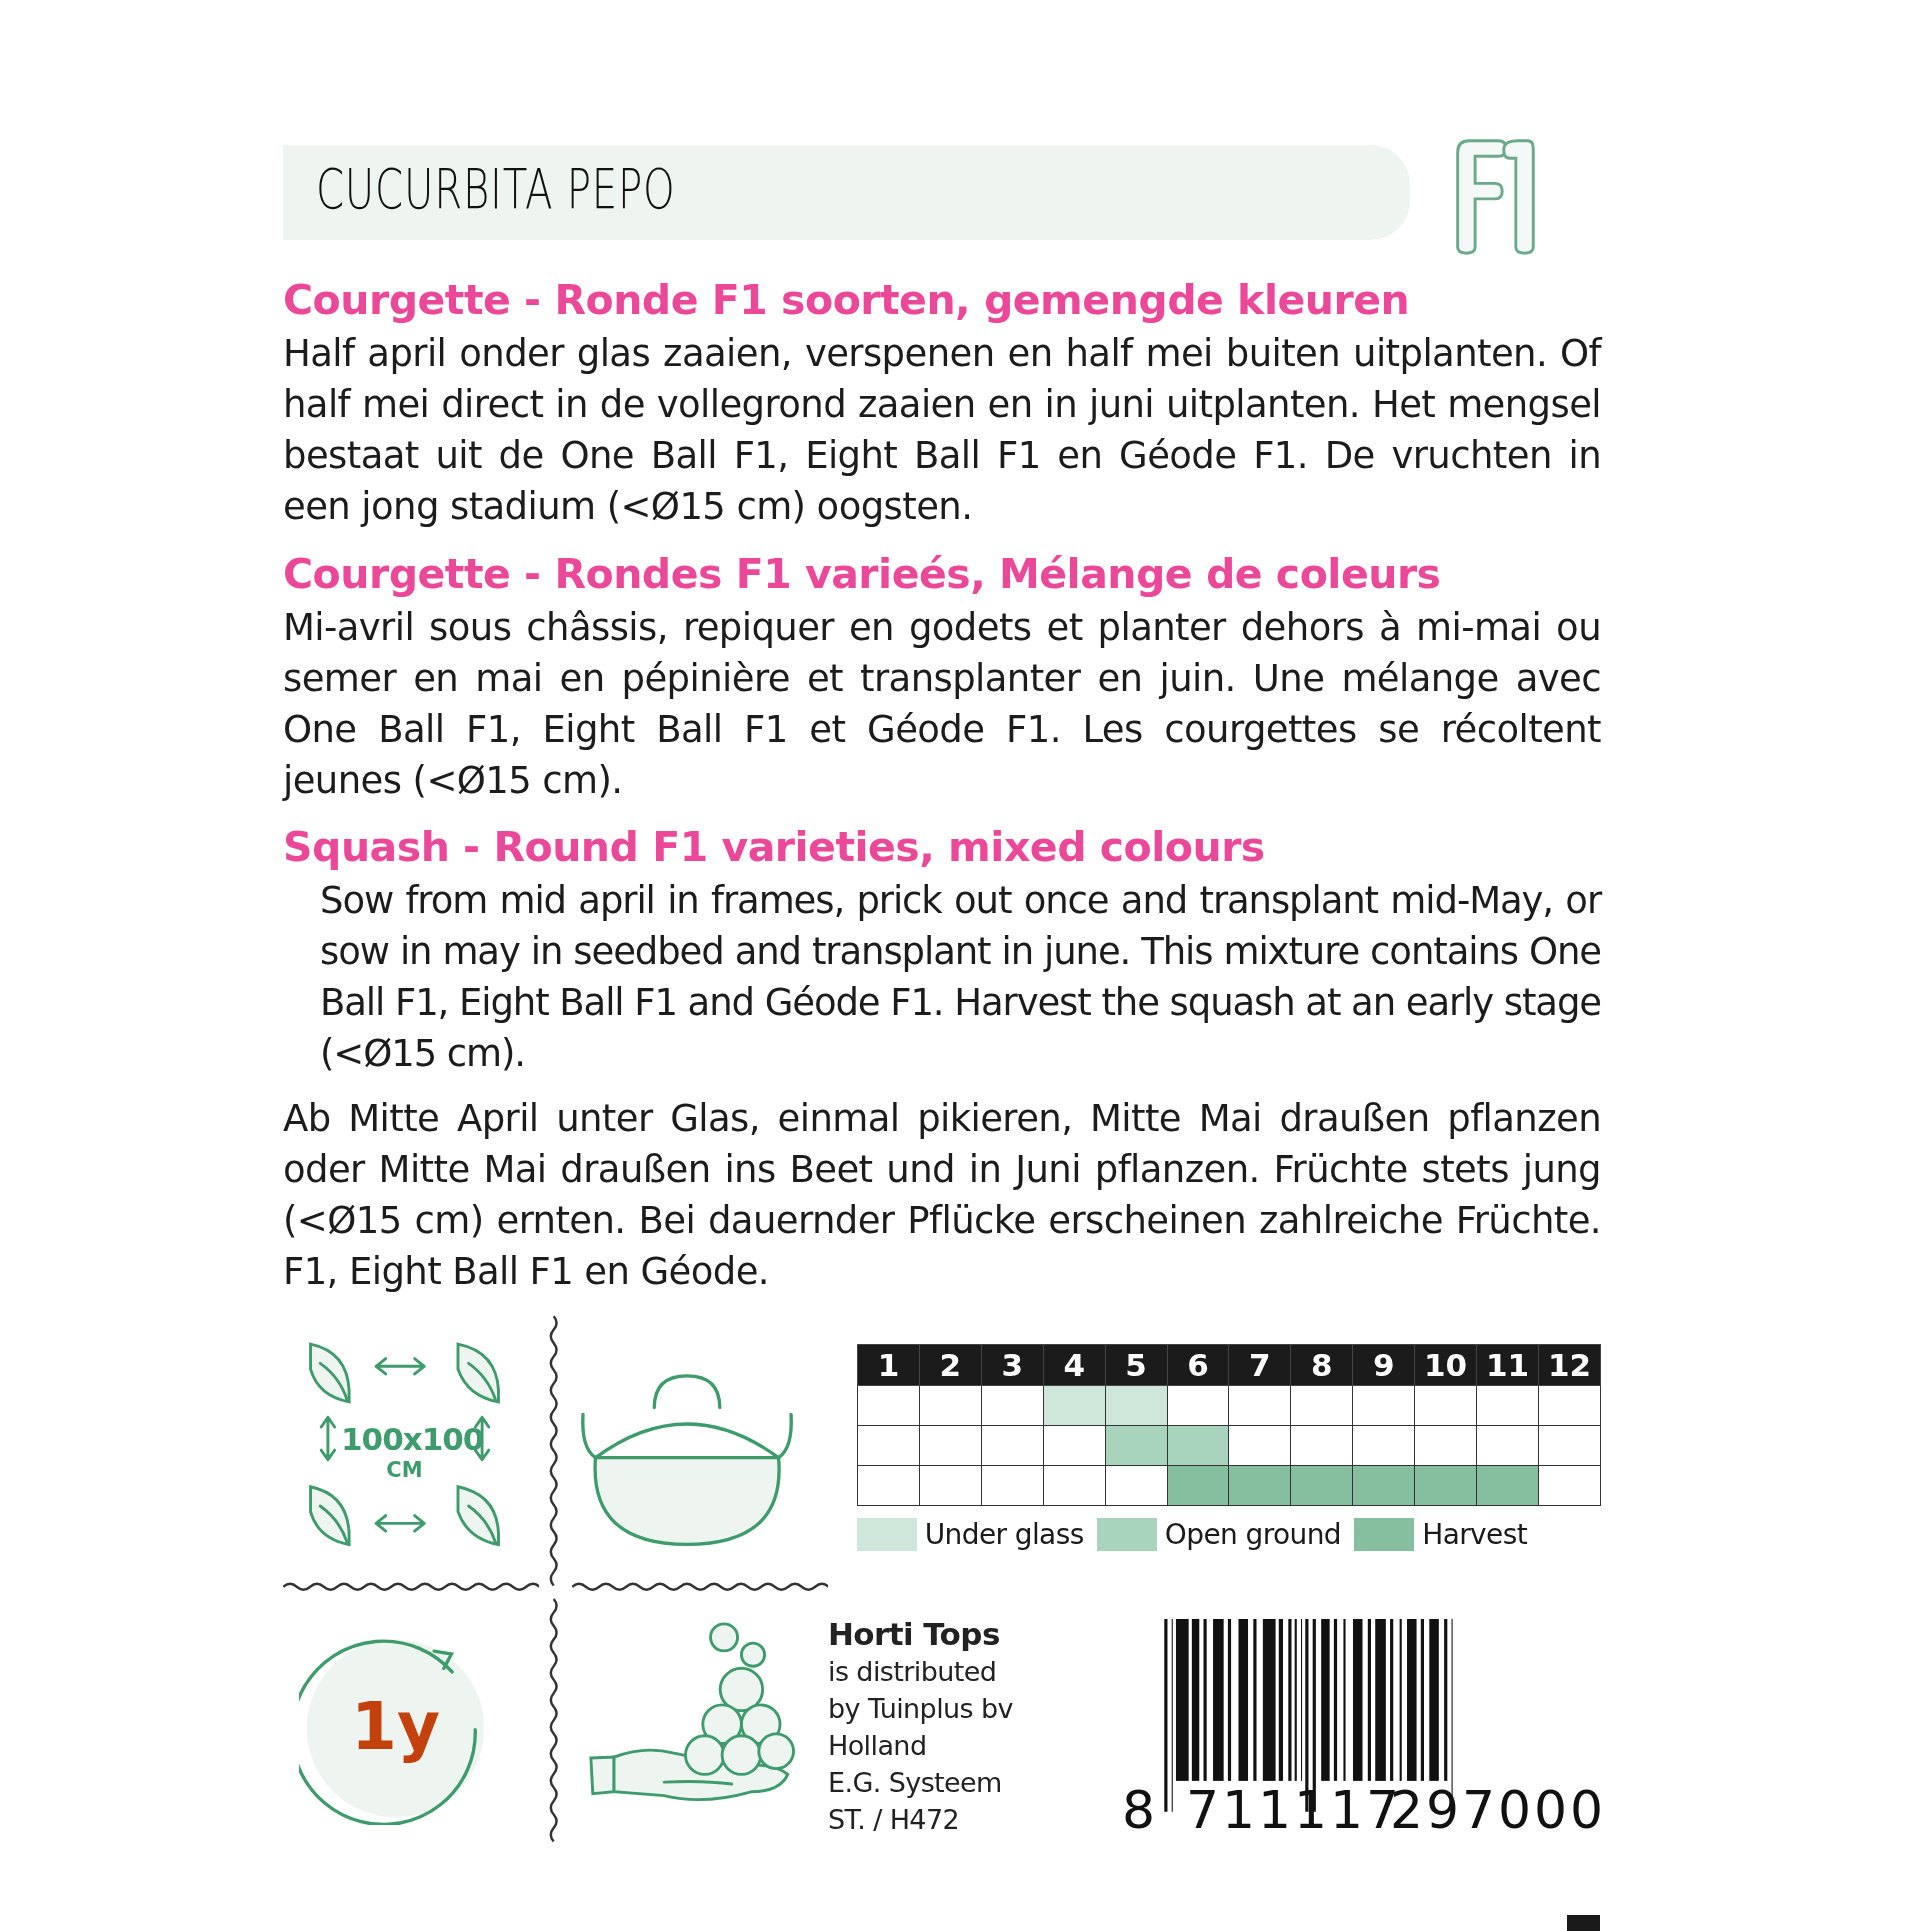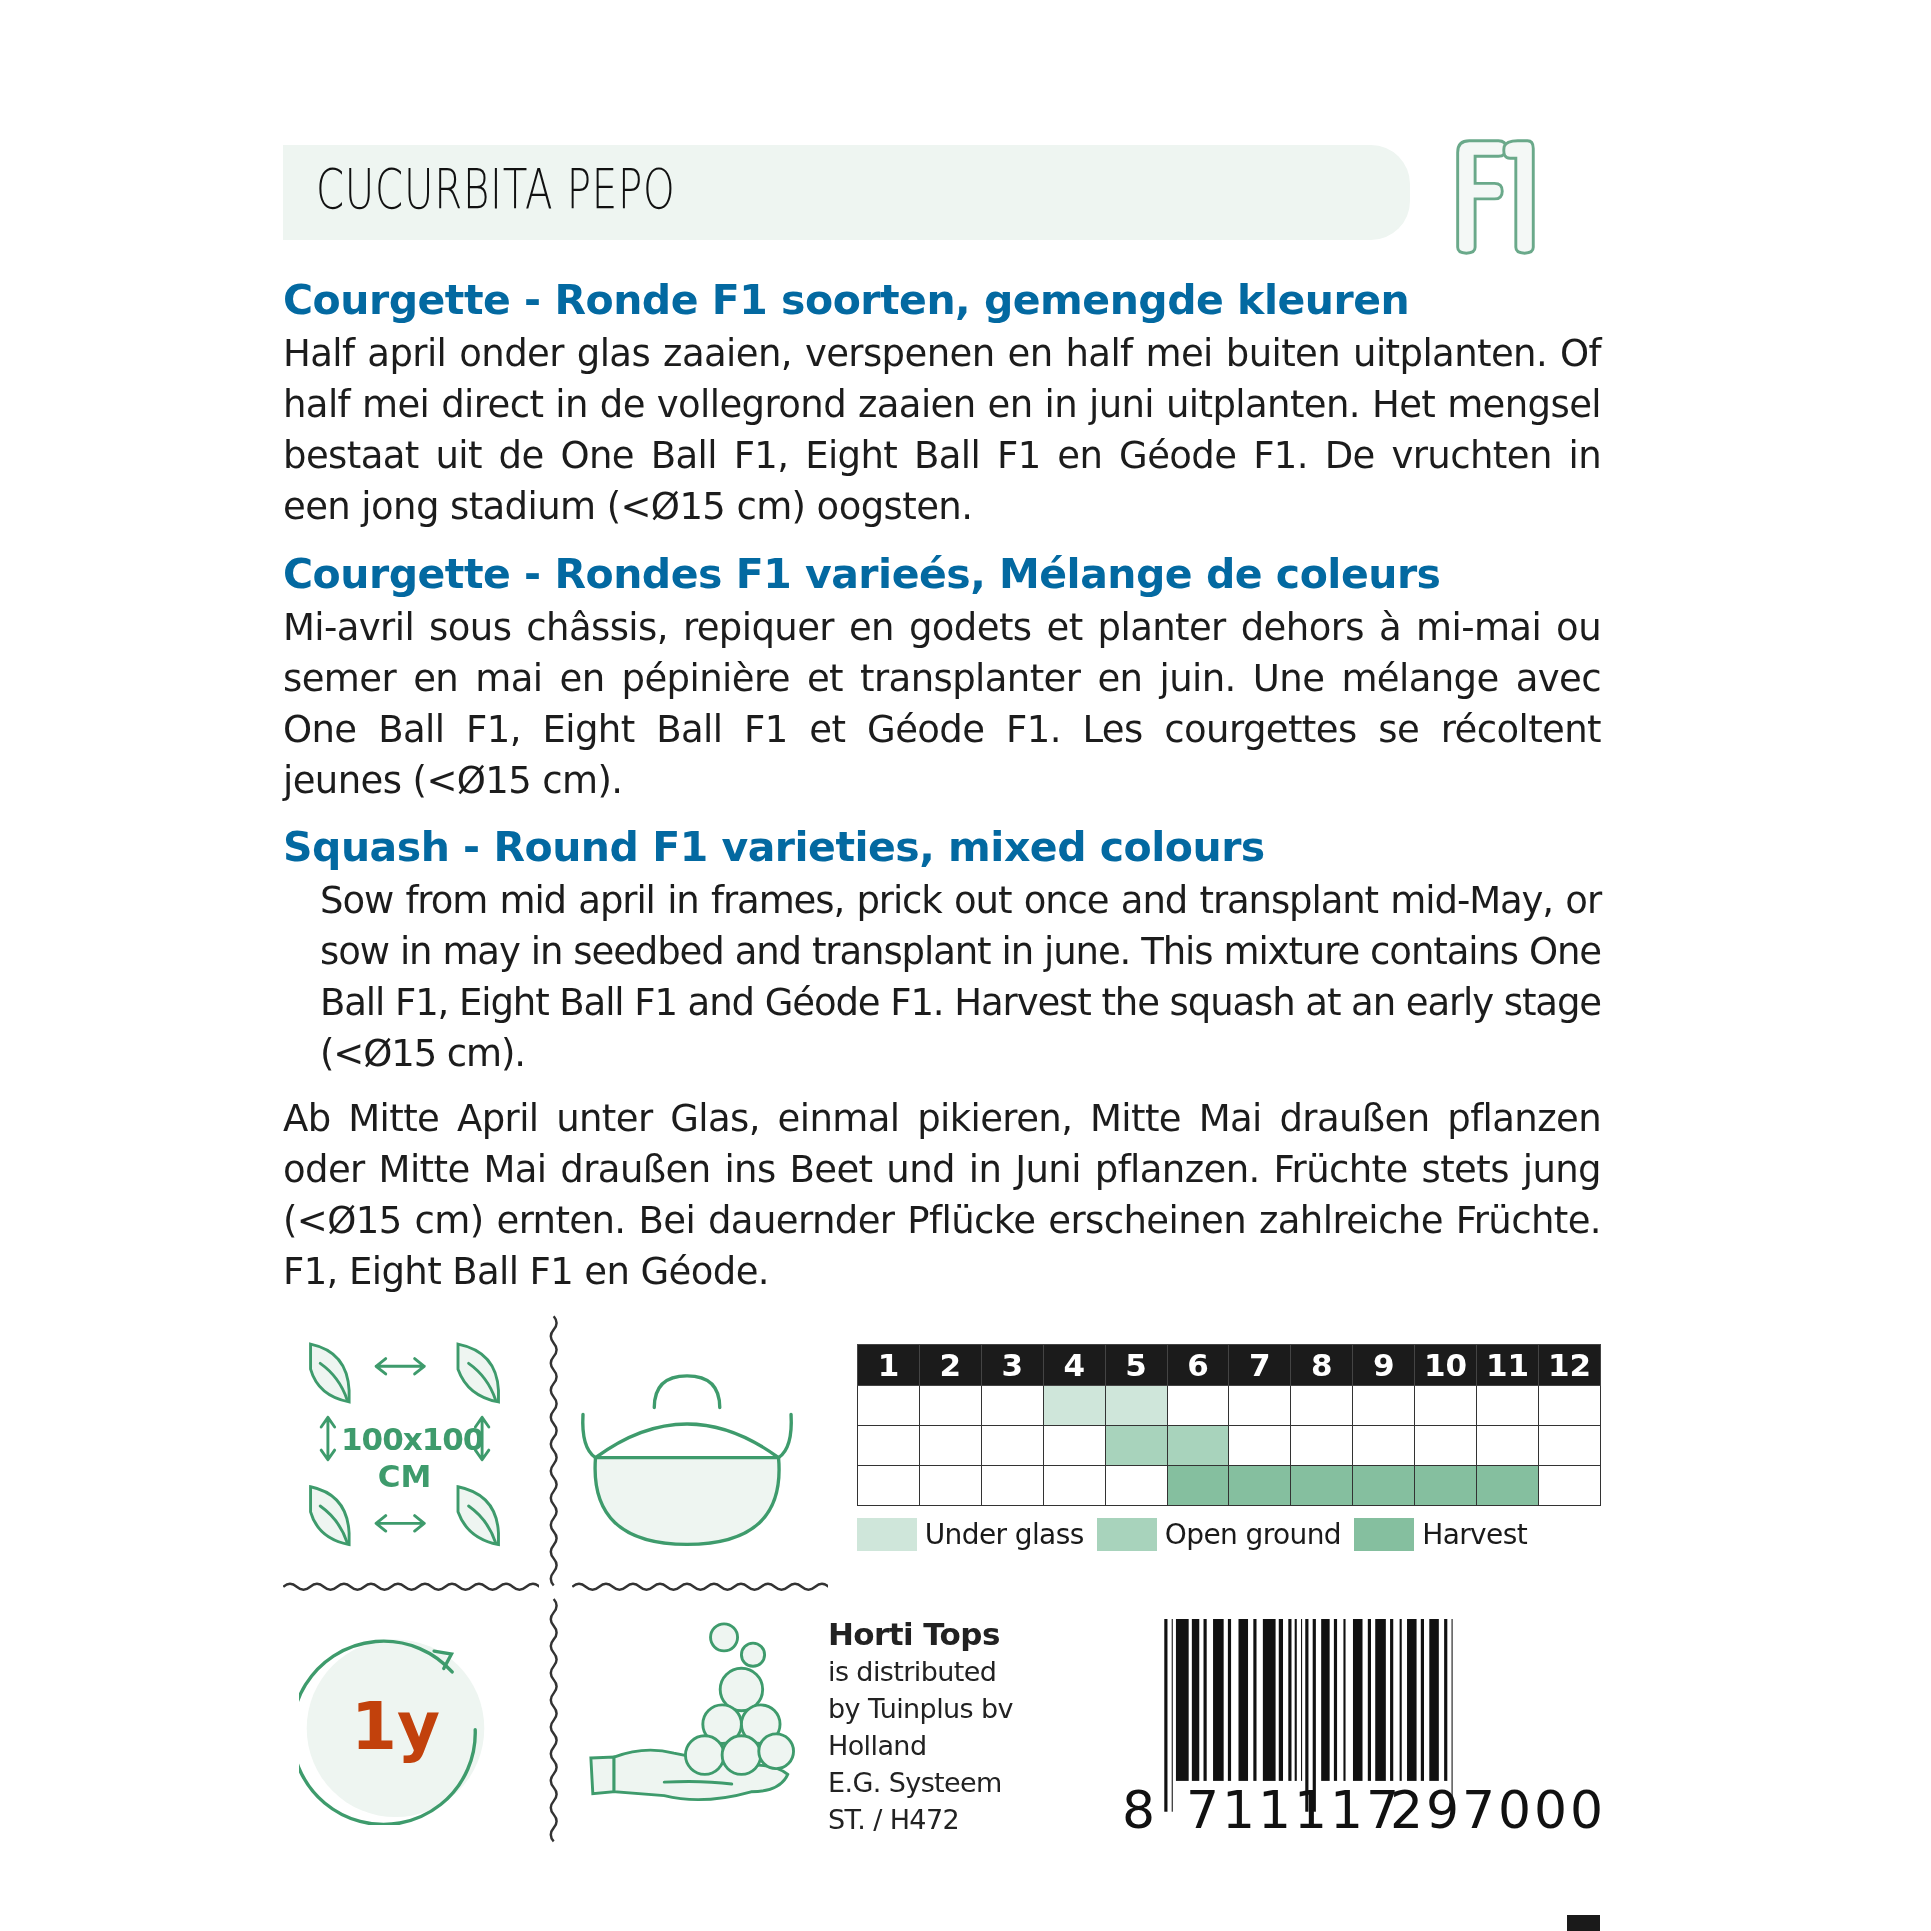--- a/index.html
+++ b/index.html
@@ -16,21 +16,21 @@
     font-family: "DejaVu Sans", sans-serif; font-weight: 300;
     font-size: 56px; letter-spacing: 1px; color: #111;
     transform: scaleX(0.72); transform-origin: left top;
   }
   .f1-badge {
     position: absolute; left: 1446px; top: 133px; width: 97px; height: 126px;
   }
   .content { position: absolute; left: 283px; top: 272px; width: 1318px; }
   .section { margin-bottom: 13.5px; }
   .sec-title {
-    color: #0369a1; font-weight: bold; font-size: 41px; line-height: 56px;
+    color: #ec4899; font-weight: bold; font-size: 41px; line-height: 56px;
     white-space: nowrap; letter-spacing: -0.5px;
   }
   .sec-body {
     font-size: 37px; line-height: 51px; text-align: justify; letter-spacing: -0.6px;
     color: #1c1c1c;
   }
   .sec-body.tight { letter-spacing: -1.1px; margin-left: 37px; }
   .wavy-v, .wavy-h { position: absolute; }
   .icon-box { position: absolute; }
   .calendar {
@@ -112,21 +112,21 @@
         <path d="M22 170 Q42 184 50 208" fill="none"></path>
       <path d="M165 150 Q205 158 207 198 L207 210 Q175 204 165 176 Z"></path>
         <path d="M176 170 Q196 184 204 208" fill="none"></path>
       <path d="M80 25 L130 25 M80 25 l10 -8 M80 25 l10 8 M130 25 l-10 -8 M130 25 l-10 8" fill="none"></path>
       <path d="M80 188 L130 188 M80 188 l10 -8 M80 188 l10 8 M130 188 l-10 -8 M130 188 l-10 8" fill="none"></path>
       <path d="M30 78 L30 122 M30 78 l-7 10 M30 78 l7 10 M30 122 l-7 -10 M30 122 l7 -10" fill="none"></path>
       <path d="M190 78 L190 122 M190 78 l-7 10 M190 78 l7 10 M190 122 l-7 -10 M190 122 l7 -10" fill="none"></path>
     </g>
   </svg>
   <div style="position:absolute;left:42px;top:79px;width:127px;text-align:center;color:#3e9b6c;font-weight:bold;font-size:31px;letter-spacing:-1px;">100x100</div>
-  <div style="position:absolute;left:42px;top:116px;width:127px;text-align:center;color:#3e9b6c;font-weight:bold;font-size:31px;">CM</div>
+  <div style="position:absolute;left:42px;top:116px;width:127px;text-align:center;color:#3e9b6c;font-weight:bold;font-size:21px;">CM</div>
 </div>
 
 <svg class="icon-box" style="left:579px;top:1371px" width="217" height="183" viewBox="0 0 225 190">
   <g stroke="#3e9b6c" stroke-width="3.5" fill="none" stroke-linecap="round">
     <path d="M78 38 Q78 5 112 5 Q146 5 146 38"></path>
     <path d="M17 90 Q112 20 207 90"></path>
     <path d="M17 90 L207 90 Q215 180 112 180 Q10 180 17 90 Z" fill="#eef5f1"></path>
     <path d="M4 45 Q2 80 17 90"></path>
     <path d="M220 45 Q222 80 207 90"></path>
   </g>

